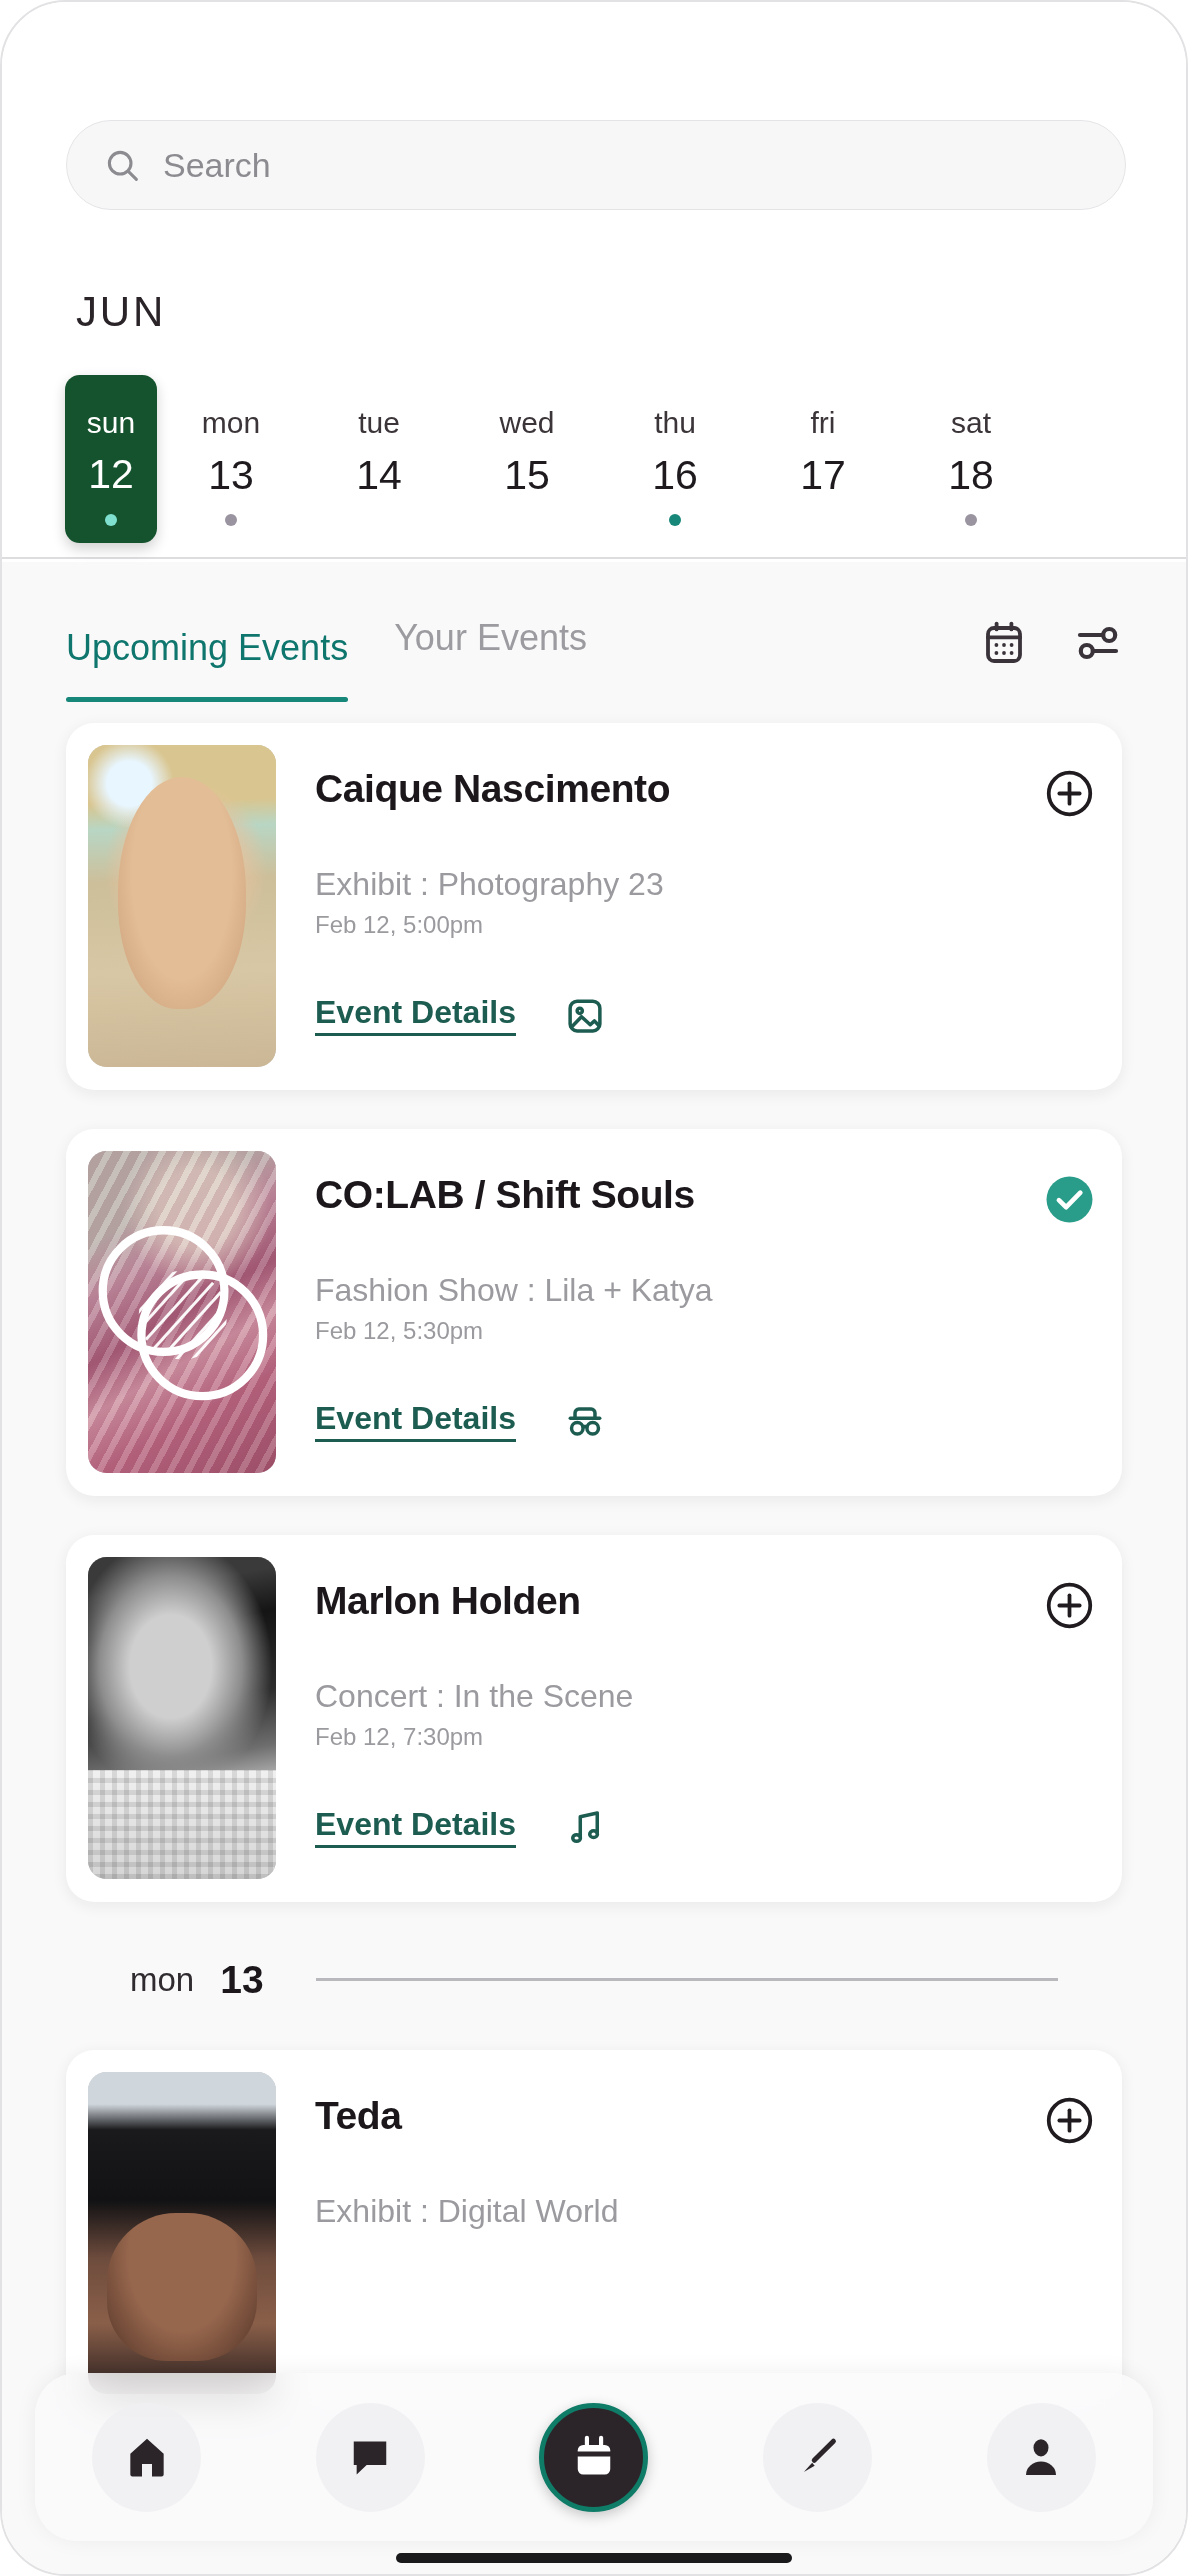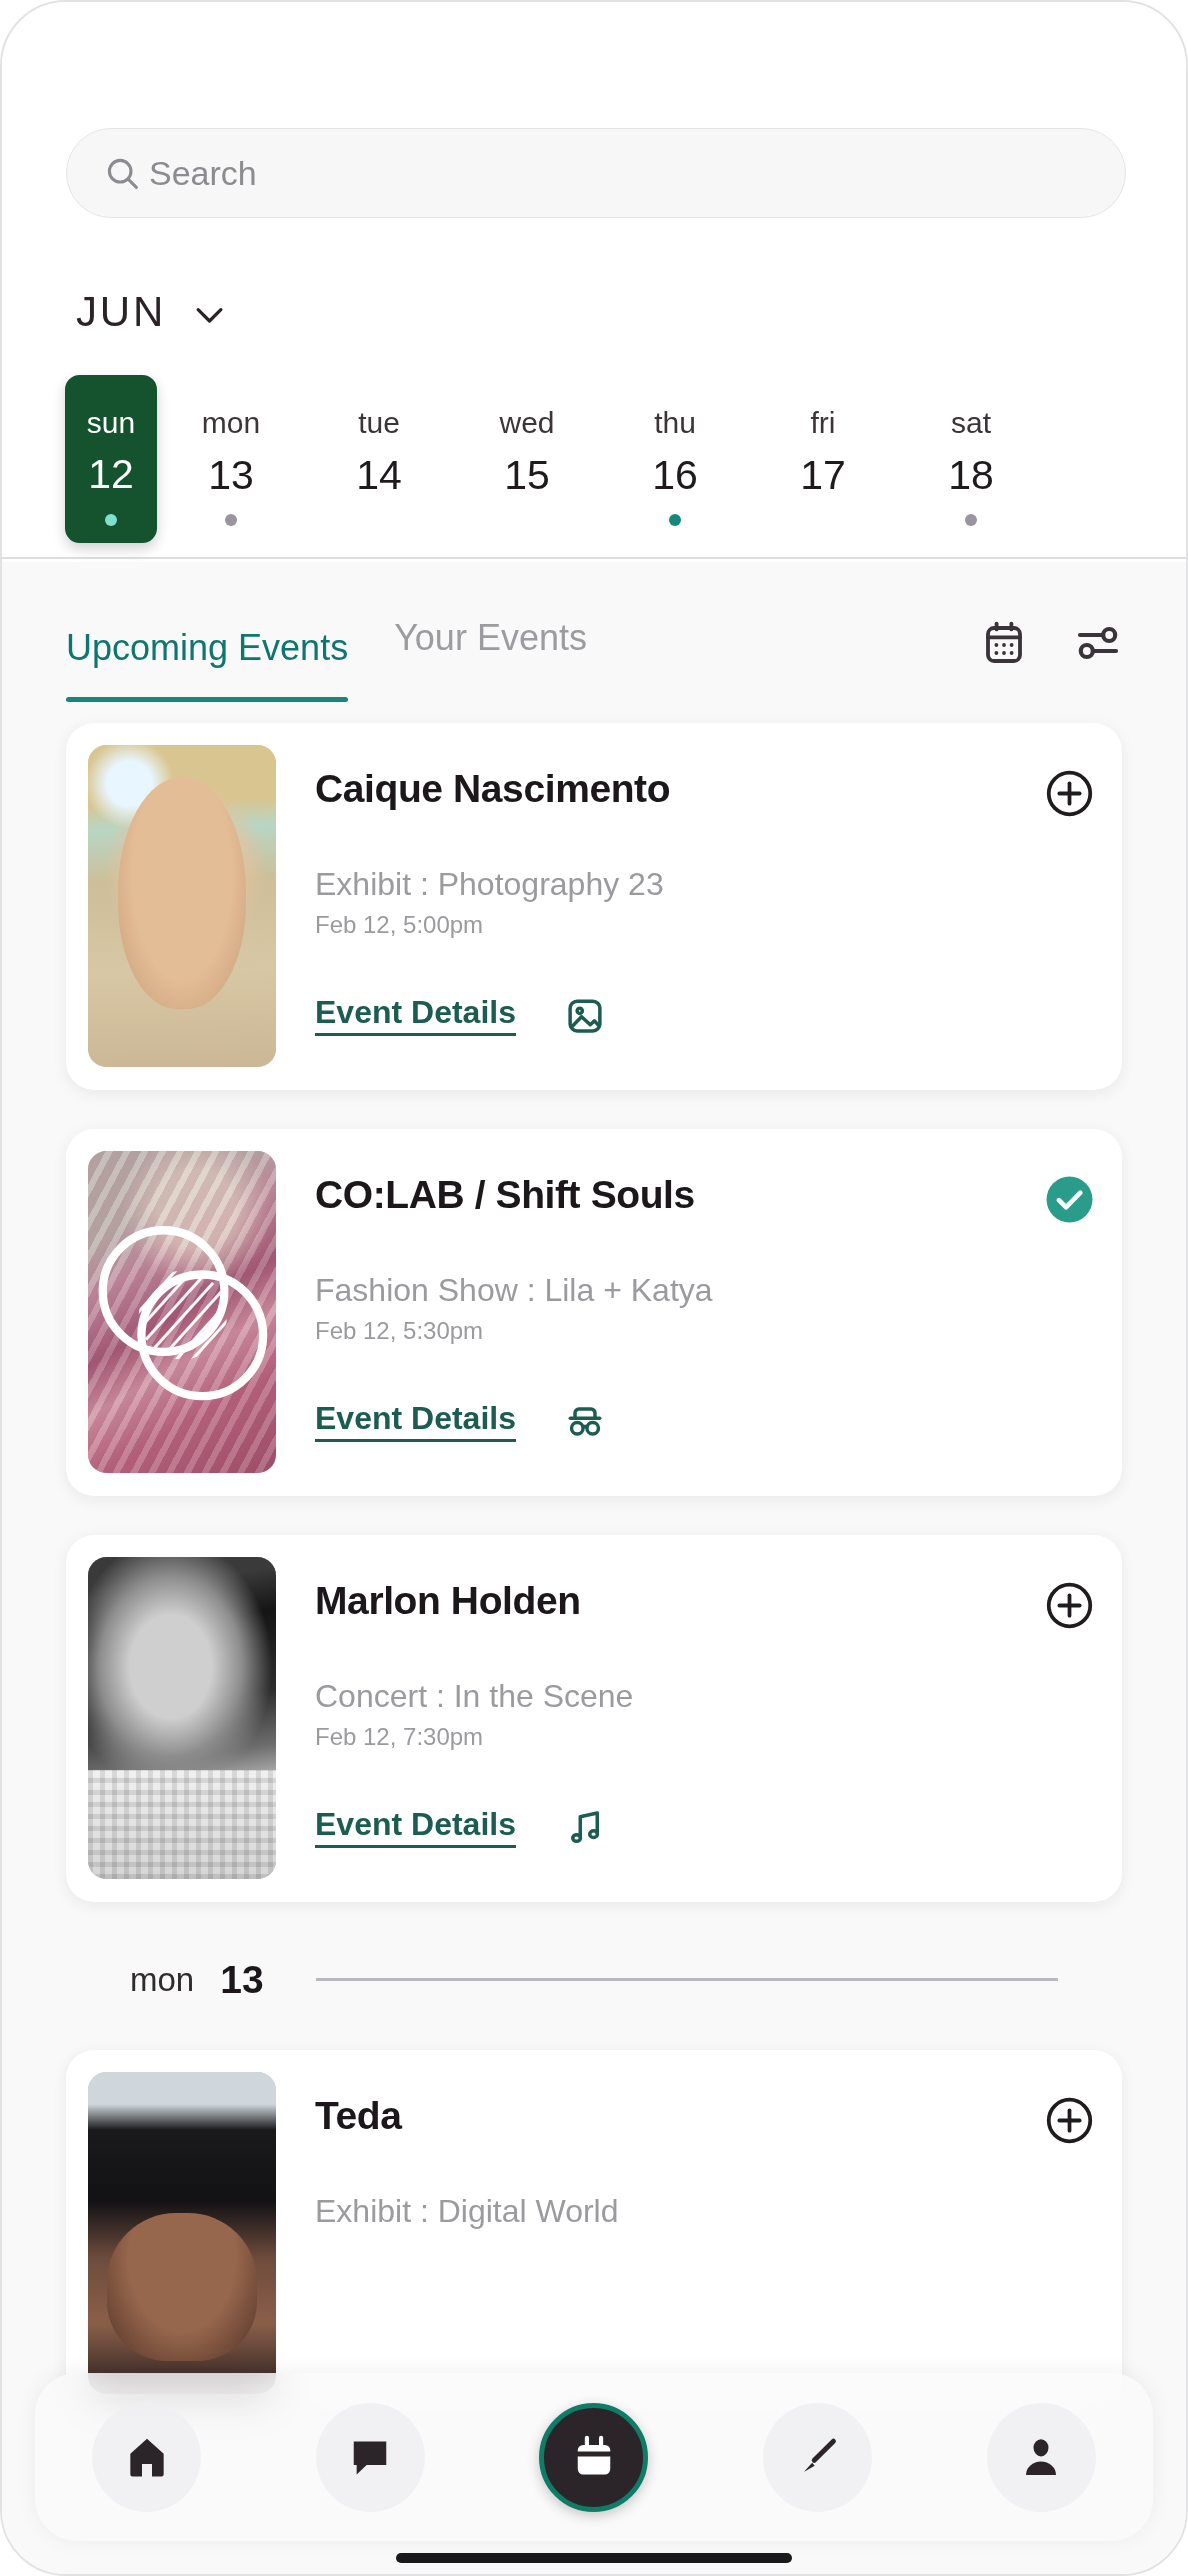--- a/index.html
+++ b/index.html
@@ -28,49 +28,50 @@
     position: absolute;
     top: 0; left: 0; right: 0;
     height: 557px;
     background: #ffffff;
     border-bottom: 2.8px solid #dddde0;
   }
 
   
   .search-bar {
     position: absolute;
-    top: 126px; left: 64px;
+    top: 118px; left: 64px;
     width: 1060px; height: 90px;
     background: #f7f7f8;
     border: 1.8px solid #e4e4e7;
     border-radius: 45px;
     display: flex;
     align-items: center;
     padding-left: 37px;
-    gap: 8px;
+    gap: 22px;
   }
   .search-icon { width: 37px; height: 37px; flex: 0 0 auto; }
   .search-input {
     border: none;
     outline: none;
     background: transparent;
     font-family: "Liberation Sans", sans-serif;
     font-size: 34px;
     color: #8b8b90;
     width: 829px;
   }
   .search-input::placeholder { color: #8b8b90; }
 
   
   .month-row {
     position: absolute;
     top: 286px; left: 74px;
     display: flex;
     align-items: center;
     gap: 24px;
+    flex-direction: column;
   }
   .month-label {
     font-size: 42px;
     letter-spacing: 2.8px;
     color: #2a2429;
     font-weight: 400;
   }
   .chevron-down { width: 39px; height: 39px; margin-top: 5.5px; }
 
   

